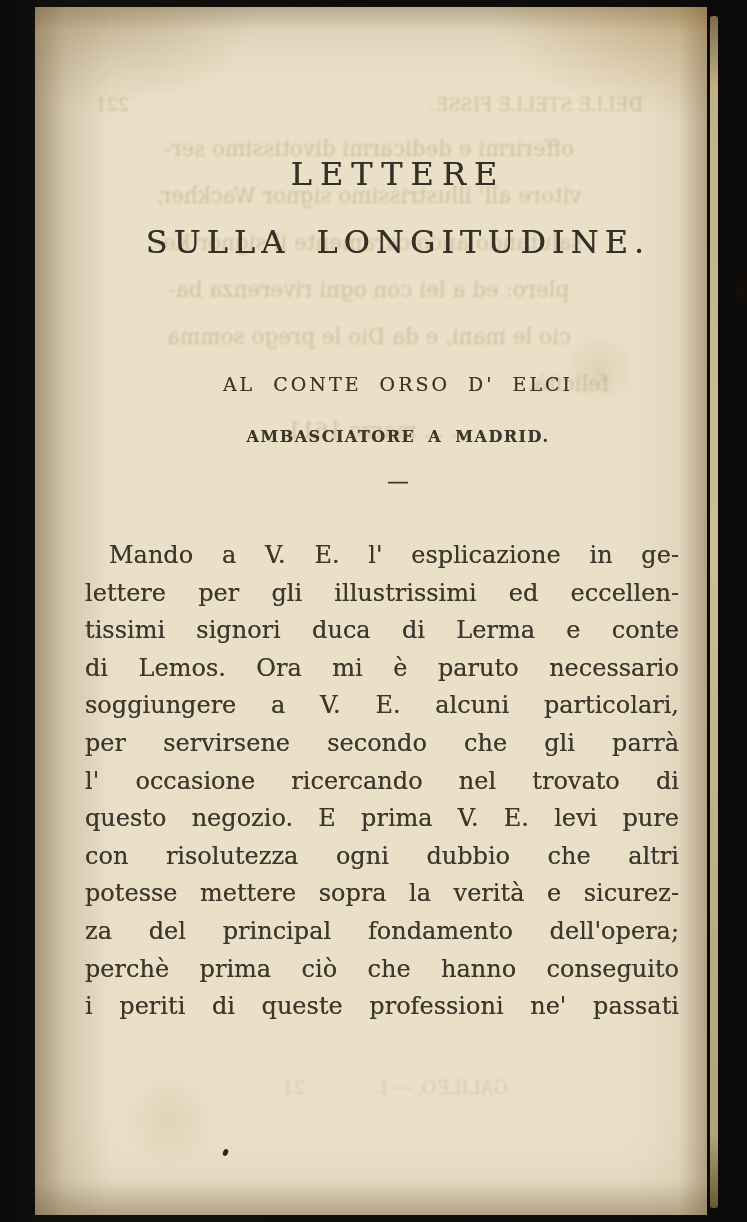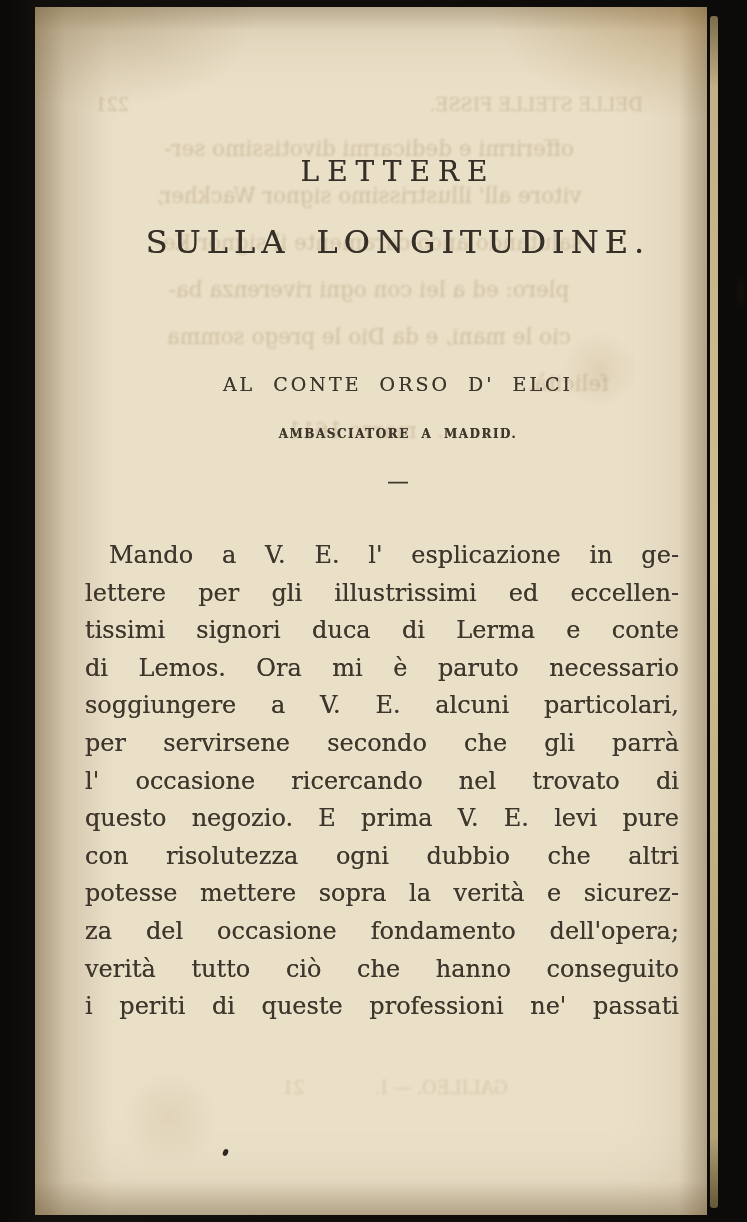--- a/index.html
+++ b/index.html
@@ -38,24 +38,24 @@
     filter:blur(1.2px);
   }
   .bleed-top{left:34px;top:78px;width:600px;opacity:.24;font-size:21.5px;line-height:47px;}
   .bleed-header{display:flex;justify-content:space-between;font-size:18px;line-height:40px;padding:0 26px;}
   .bleed-line{text-align:center;}
   .bleed-line.short{text-align:left;padding-left:60px;}
   .bleed-foot{left:180px;top:1070px;width:360px;opacity:.17;font-size:18px;
     display:flex;justify-content:center;gap:70px;}
   
   .print{position:absolute;color:#3e362c;text-shadow:0 0 .5px rgba(62,54,44,.75);}
-  .title1{top:148px;left:27px;width:672px;text-align:center;font-size:28px;letter-spacing:8px;color:#362f27;}
+  .title1{top:148px;left:27px;width:672px;text-align:center;font-size:32px;letter-spacing:8px;color:#362f27;}
   .title2{top:216px;left:27px;width:672px;text-align:center;font-size:32px;letter-spacing:6px;word-spacing:10px;color:#362f27;}
   .dedication{top:366px;left:27px;width:672px;text-align:center;font-size:19px;letter-spacing:3px;word-spacing:9px;}
-  .dedication-sub{top:420px;left:27px;width:672px;text-align:center;font-size:12px;font-weight:700;letter-spacing:1.5px;word-spacing:6px;}
+  .dedication-sub{top:420px;left:27px;width:672px;text-align:center;font-size:16px;font-weight:700;letter-spacing:1.5px;word-spacing:6px;}
   .separator{top:462px;left:27px;width:672px;text-align:center;font-size:22px;letter-spacing:0;}
   .body-block{top:530px;left:50px;width:594px;}
   .body-line{
     font-size:24px;line-height:37.6px;
     text-align:justify;text-align-last:justify;
   }
   .body-line:first-child{text-indent:24px;}
   .ink-speck{
     position:absolute;left:188px;top:1142px;width:5px;height:7px;border-radius:50% 40% 55% 45%;
     background:#2c261e;transform:rotate(18deg);font-size:0;color:transparent;
@@ -92,22 +92,22 @@
       <div class="body-line">Mando a V. E. l' esplicazione in ge-</div>
       <div class="body-line">lettere per gli illustrissimi ed eccellen-</div>
       <div class="body-line">tissimi signori duca di Lerma e conte</div>
       <div class="body-line">di Lemos. Ora mi è paruto necessario</div>
       <div class="body-line">soggiungere a V. E. alcuni particolari,</div>
       <div class="body-line">per servirsene secondo che gli parrà</div>
       <div class="body-line">l' occasione ricercando nel trovato di</div>
       <div class="body-line">questo negozio. E prima V. E. levi pure</div>
       <div class="body-line">con risolutezza ogni dubbio che altri</div>
       <div class="body-line">potesse mettere sopra la verità e sicurez-</div>
-      <div class="body-line">za del occasione fondamento dell'opera;</div>
-      <div class="body-line">verità tutto ciò che hanno conseguito</div>
+      <div class="body-line">za del principal fondamento dell'opera;</div>
+      <div class="body-line">perchè prima ciò che hanno conseguito</div>
       <div class="body-line">i periti di queste professioni ne' passati</div>
     </div>
 
     <div class="bleed bleed-foot">
       <span>GALILEO. — I.</span>
       <span>21</span>
     </div>
 
     <div class="ink-speck">·</div>
 

